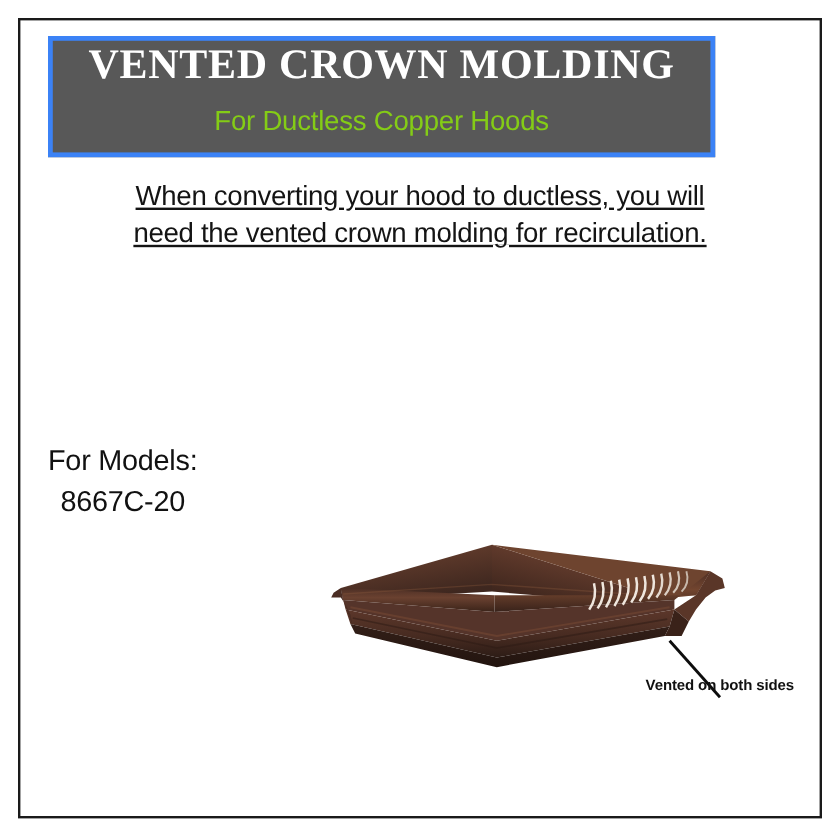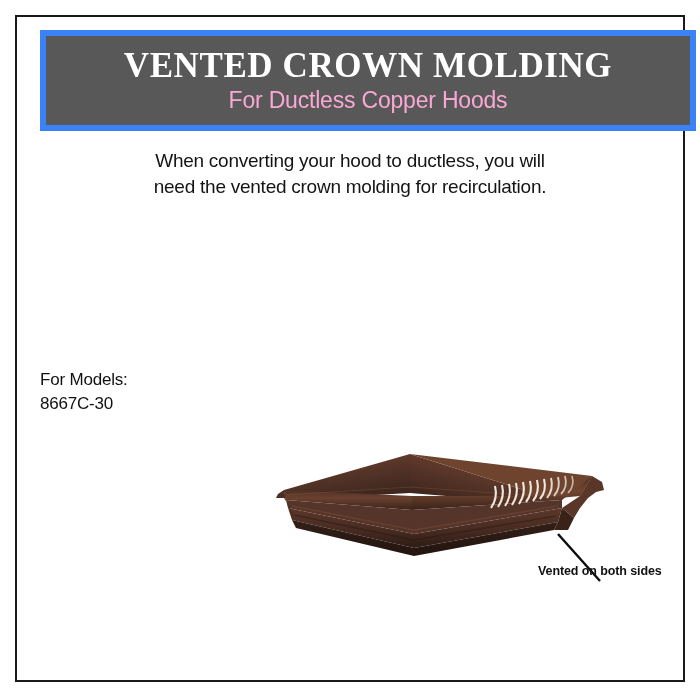--- a/index.html
+++ b/index.html
@@ -34,65 +34,66 @@
     border: 2px solid #1a1a1a;
     box-sizing: border-box;
     background: #ffffff;
   }
 
   
   .header-banner {
     position: absolute;
     left: 40px;
     top: 30px;
-    width: 656px;
+    width: 556px;
     height: 101px;
     background: #585858;
-    border: 6px solid #3b82f6;
+    border: 4px solid #3b82f6;
     box-sizing: border-box;
     display: flex;
     flex-direction: column;
     align-items: center;
     justify-content: center;
   }
   .header-title {
     color: #ffffff;
     font-family: "Liberation Serif", serif;
     font-size: 35px;
     font-weight: 700;
     letter-spacing: 0.6px;
     line-height: 1.05;
     text-align: center;
     margin: 0 0 3px 0;
     white-space: nowrap;
   }
   .header-subtitle {
-    color: #f9a8d4;
+    color: #84cc16;
     font-family: "Liberation Sans", sans-serif;
     font-size: 23px;
     font-weight: 400;
     letter-spacing: -0.2px;
     line-height: 1.1;
     text-align: center;
-    margin: 0;
+    margin: 12px;
     white-space: nowrap;
   }
 
   
   .intro {
     position: absolute;
     left: 45px;
     top: 148px;
     width: 610px;
     text-align: center;
     color: #141414;
-    font-size: 19px;
+    font-size: 23px;
     font-weight: 400;
     line-height: 1.36;
     letter-spacing: -0.25px;
+    text-decoration: underline;
   }
   .intro-line { display: block; white-space: nowrap; }
 
   
   .sku-row {
     position: absolute;
     left: 40px;
     top: 281px;
     color: #111111;
     font-size: 24px;
@@ -101,23 +102,24 @@
   }
   .sku-label { font-weight: 400; }
   .sku-value { font-weight: 600; letter-spacing: 0px; }
 
   
   .models-block {
     position: absolute;
     left: 40px;
     top: 368px;
     color: #111111;
-    font-size: 17px;
+    font-size: 24px;
     line-height: 1.42;
     letter-spacing: -0.2px;
+    text-align: center;
   }
   .models-label { display: block; }
   .models-item { display: block; }
 
   
   .product-figure {
     position: absolute;
     left: 262px;
     top: 438px;
     width: 400px;
@@ -149,21 +151,21 @@
   </div>
 
   <div class="intro">
     <span class="intro-line">When converting your hood to ductless, you will</span>
     <span class="intro-line">need the vented crown molding for recirculation.</span>
   </div>
 
 
   <div class="models-block">
     <span class="models-label">For Models:</span>
-    <span class="models-item">8667C-30</span>
+    <span class="models-item">8667C-20</span>
   </div>
 
   <div class="product-figure">
     <svg class="product-svg" viewBox="0 0 400 150" xmlns="http://www.w3.org/2000/svg">
       <defs>
         <linearGradient id="topLeftFace" x1="0" y1="0" x2="0.45" y2="1">
           <stop offset="0%" stop-color="#6b4434"></stop>
           <stop offset="45%" stop-color="#5a3729"></stop>
           <stop offset="100%" stop-color="#3e271f"></stop>
         </linearGradient>

